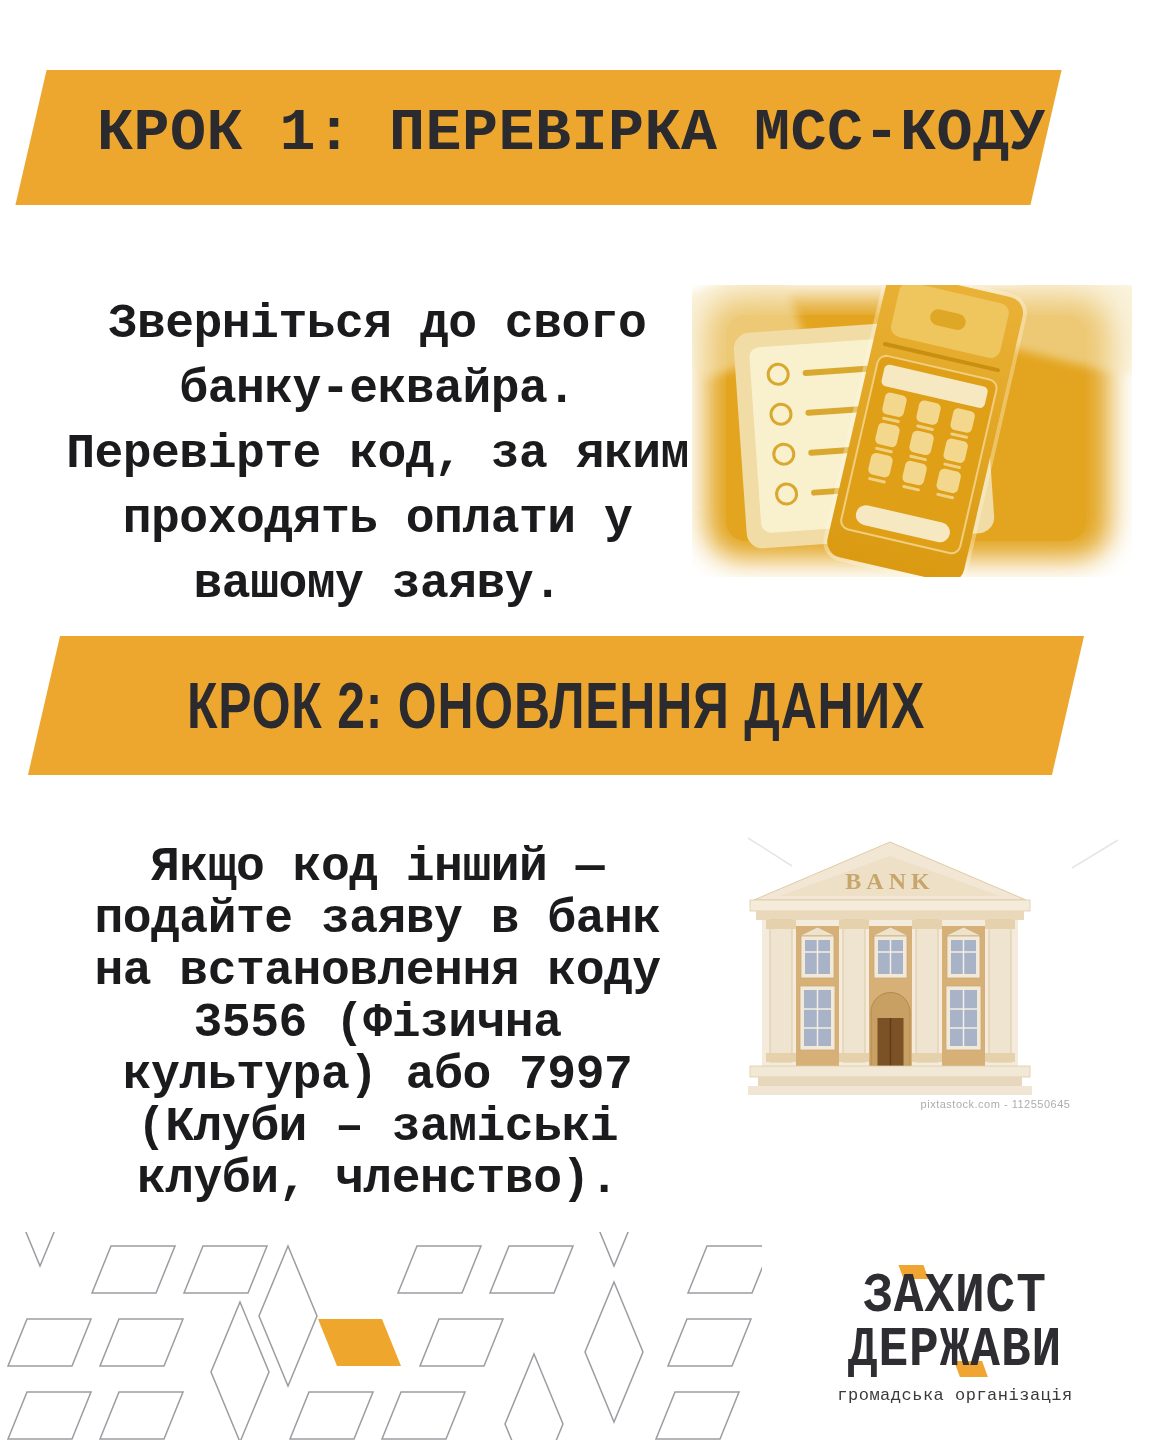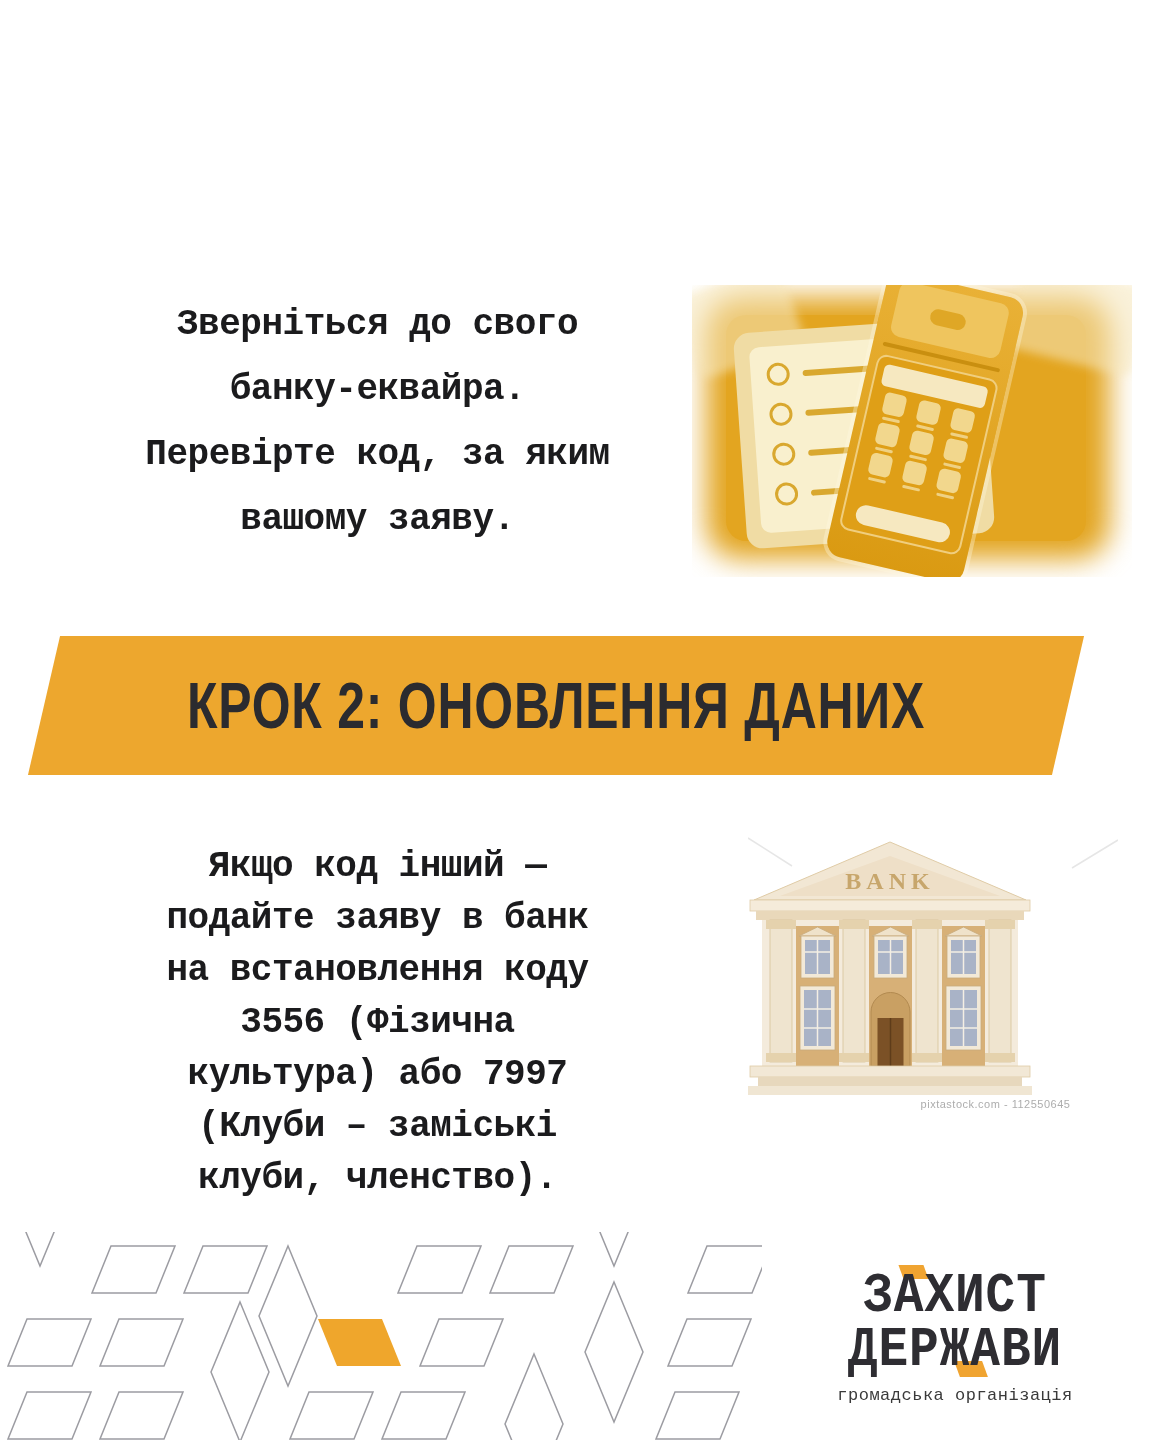--- a/index.html
+++ b/index.html
@@ -19,21 +19,21 @@
     font:700 60px "Liberation Mono", monospace; letter-spacing:0.5px;
     padding-left:66px; padding-bottom:10px;
   }
   .banner2{left:44px; top:636px; width:1024px; height:139px;}
   .banner2 .label{font-family:"Liberation Sans", sans-serif; font-weight:700; font-size:64px;}
   .banner2 .label span{display:inline-block; transform:scaleX(0.78); letter-spacing:1px;}
   
   .bodytext{
     position:absolute; left:55px; width:645px; text-align:center;
     font-family:"Liberation Mono", monospace; font-weight:700; color:#1B1B1D;
-    font-size:36px; letter-spacing:-0.5px;
+    font-size:48px; letter-spacing:-0.5px;
   }
   .bodytext1{top:292px; line-height:65px;}
   .bodytext2{top:841px; line-height:52px;}
   
   .scene1{position:absolute; left:692px; top:285px; width:440px; height:292px; overflow:hidden;}
   .blob{position:absolute; left:14px; right:22px; top:12px; bottom:18px;
         background:#E2A41F; border-radius:34px; filter:blur(14px);}
   .blob2{position:absolute; left:34px; right:46px; top:30px; bottom:36px;
          background:#E3A520; border-radius:20px;}
   .faint{position:absolute; background:#F6E7BD; opacity:.55; filter:blur(5px); border-radius:10px;}
@@ -78,25 +78,30 @@
            letter-spacing:0.5px; margin-top:5px;}
   .acc{position:absolute; background:#F0A431; transform:skewX(20deg); z-index:0;}
   .acc-top{left:86px; top:-5px; width:25px; height:14px;}
   .acc-bottom{left:142px; top:91px; width:28px; height:16px;}
 </style>
 </head>
 <body>
 
 <div class="page">
 
+  <div class="banner banner1">
+    <div class="bg"></div>
+    <div class="label">КРОК 1: ПЕРЕВІРКА МСС-КОДУ</div>
+  </div>
 
   <div class="bodytext bodytext1">
     <div>Зверніться до свого</div>
     <div>банку-еквайра.</div>
     <div>Перевірте код, за яким</div>
+    <div>проходять оплати у</div>
     <div>вашому заяву.</div>
   </div>
 
   <div class="scene1">
     <div class="blob"></div>
     <div class="blob2"></div>
     <div class="faint f1"></div>
     <div class="faint f2"></div>
     <div class="clipboard">
       <div class="clip-pad">

